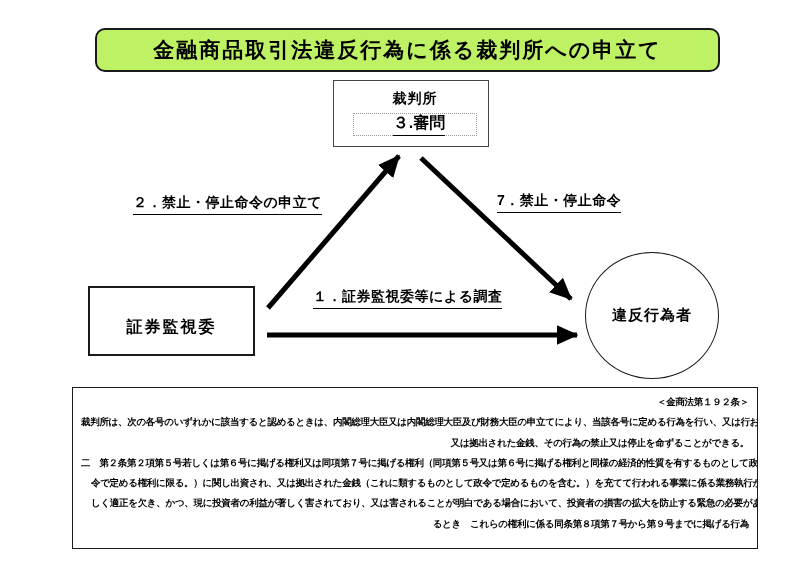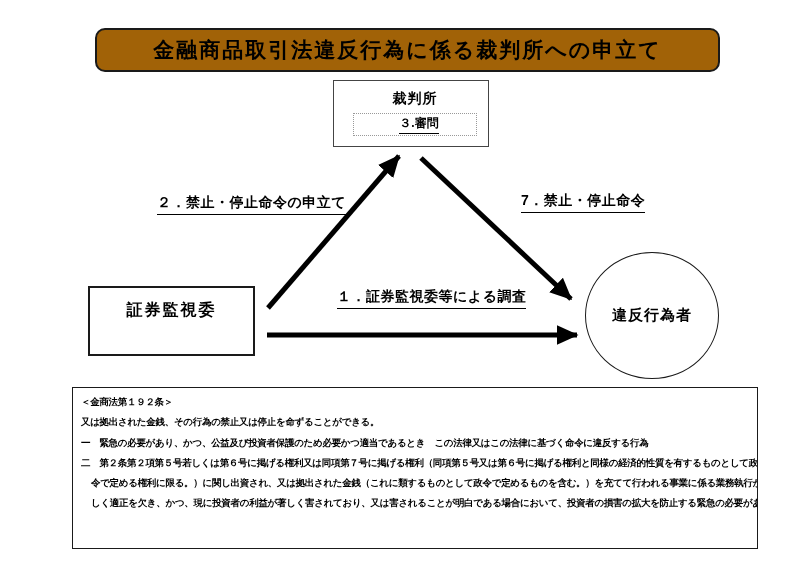--- a/index.html
+++ b/index.html
@@ -7,74 +7,74 @@
   body {
     width:812px; height:575px; position:relative; overflow:hidden;
     font-family:"Liberation Sans","DejaVu Sans",sans-serif;
     color:#000;
   }
   .abs { position:absolute; }
 
   
   .title-box {
     left:95px; top:28px; width:625px; height:44px;
-    border:2px solid #1a1a1a; border-radius:10px; background:#a16207;
+    border:2px solid #1a1a1a; border-radius:10px; background:#bef264;
     display:flex; align-items:center; justify-content:center;
   }
   .title-box span { font-size:21px; font-weight:bold; letter-spacing:2px; white-space:nowrap; }
 
   
   svg.arrow-layer { left:0; top:0; pointer-events:none; }
 
   
   .court-box {
     left:333px; top:80px; width:156px; height:67px;
     border:1.5px solid #444; background:#fff; text-align:center;padding-left:8px;
   }
   .court-label { font-size:14px; font-weight:bold; letter-spacing:1px; margin-top:9px; }
   .hearing-box {
     width:124px; height:23px; margin:5px auto 0;
     border:1px dotted #999; display:flex; align-items:center; justify-content:center;
   }
-  .hearing-box span { font-size:12px; font-weight:bold;margin-left:8px; }
+  .hearing-box span { font-size:16px; font-weight:bold;margin-left:8px; }
 
   
-  .flow-label { font-weight:bold; font-size:14px; white-space:nowrap; letter-spacing:0.5px;margin-left:24px; }
+  .flow-label { font-weight:bold; font-size:14px; white-space:nowrap; letter-spacing:0.5px; }
   .flow-label-petition { left:133px; top:194px; }
   .flow-label-order { left:497px; top:192px; }
   .flow-label-investigation { left:313px; top:288px; }
 
   .ul { border-bottom:1.5px solid #000; padding-bottom:2px; display:inline-block; }
   .hearing-box .ul { border-bottom:1px solid #000; padding-bottom:1px; }
 
   
   .sec-box {
     left:88px; top:286px; width:167px; height:70px;
     border:2px solid #1a1a1a; background:#fff;
-    display:flex; justify-content:center; padding-top:12px;
+    display:flex; align-items:center; justify-content:center; padding-top:12px;
   }
   .sec-box span { font-size:16px; font-weight:bold; letter-spacing:2px; }
 
   
   .violator-circle {
     left:585px; top:252px; width:134px; height:127px;
     border:1.5px solid #1a1a1a; border-radius:50%; background:#fff;
     display:flex; align-items:center; justify-content:center;
   }
   .violator-circle span { font-size:15px; font-weight:bold; letter-spacing:1px; }
 
   
   .legal-box {
     left:72px; top:387px; width:686px; height:162px;
     border:1.5px solid #1a1a1a; background:#fff;
     padding:4px 8px 0 8px; overflow:hidden;
   }
   .legal-line {
     font-size:9.5px; font-weight:bold; letter-spacing:-0.3px;
-    line-height:20.3px; white-space:nowrap;
+    line-height:20.3px; white-space:nowrap;text-align:right;
   }
   .legal-line.indent { padding-left:10px; }
 </style>
 </head>
 <body>
 
 <div>
 
   <div class="abs title-box">
     <span>金融商品取引法違反行為に係る裁判所への申立て</span>
@@ -112,26 +112,27 @@
     <span>証券監視委</span>
   </div>
 
   <div class="abs violator-circle">
     <span>違反行為者</span>
   </div>
 
   <div class="abs legal-box">
     <div class="legal-line">＜金商法第１９２条＞</div>
 
+      <div class="legal-line">裁判所は、次の各号のいずれかに該当すると認めるときは、内閣総理大臣又は内閣総理大臣及び財務大臣の申立てにより、当該各号に定める行為を行い、又は行お</div>
 
       <div class="legal-line">又は拠出された金銭、その行為の禁止又は停止を命ずることができる。</div>
 
-      <div class="legal-line">一　緊急の必要があり、かつ、公益及び投資者保護のため必要かつ適当であるとき　この法律又はこの法律に基づく命令に違反する行為</div>
 
       <div class="legal-line">二　第２条第２項第５号若しくは第６号に掲げる権利又は同項第７号に掲げる権利（同項第５号又は第６号に掲げる権利と同様の経済的性質を有するものとして政</div>
 
       <div class="legal-line indent">令で定める権利に限る。）に関し出資され、又は拠出された金銭（これに類するものとして政令で定めるものを含む。）を充てて行われる事業に係る業務執行が著</div>
 
       <div class="legal-line indent">しく適正を欠き、かつ、現に投資者の利益が著しく害されており、又は害されることが明白である場合において、投資者の損害の拡大を防止する緊急の必要があ</div>
 
+      <div class="legal-line indent">るとき　これらの権利に係る同条第８項第７号から第９号までに掲げる行為</div>
     </div>
 
 </div>
 
 </body></html>

